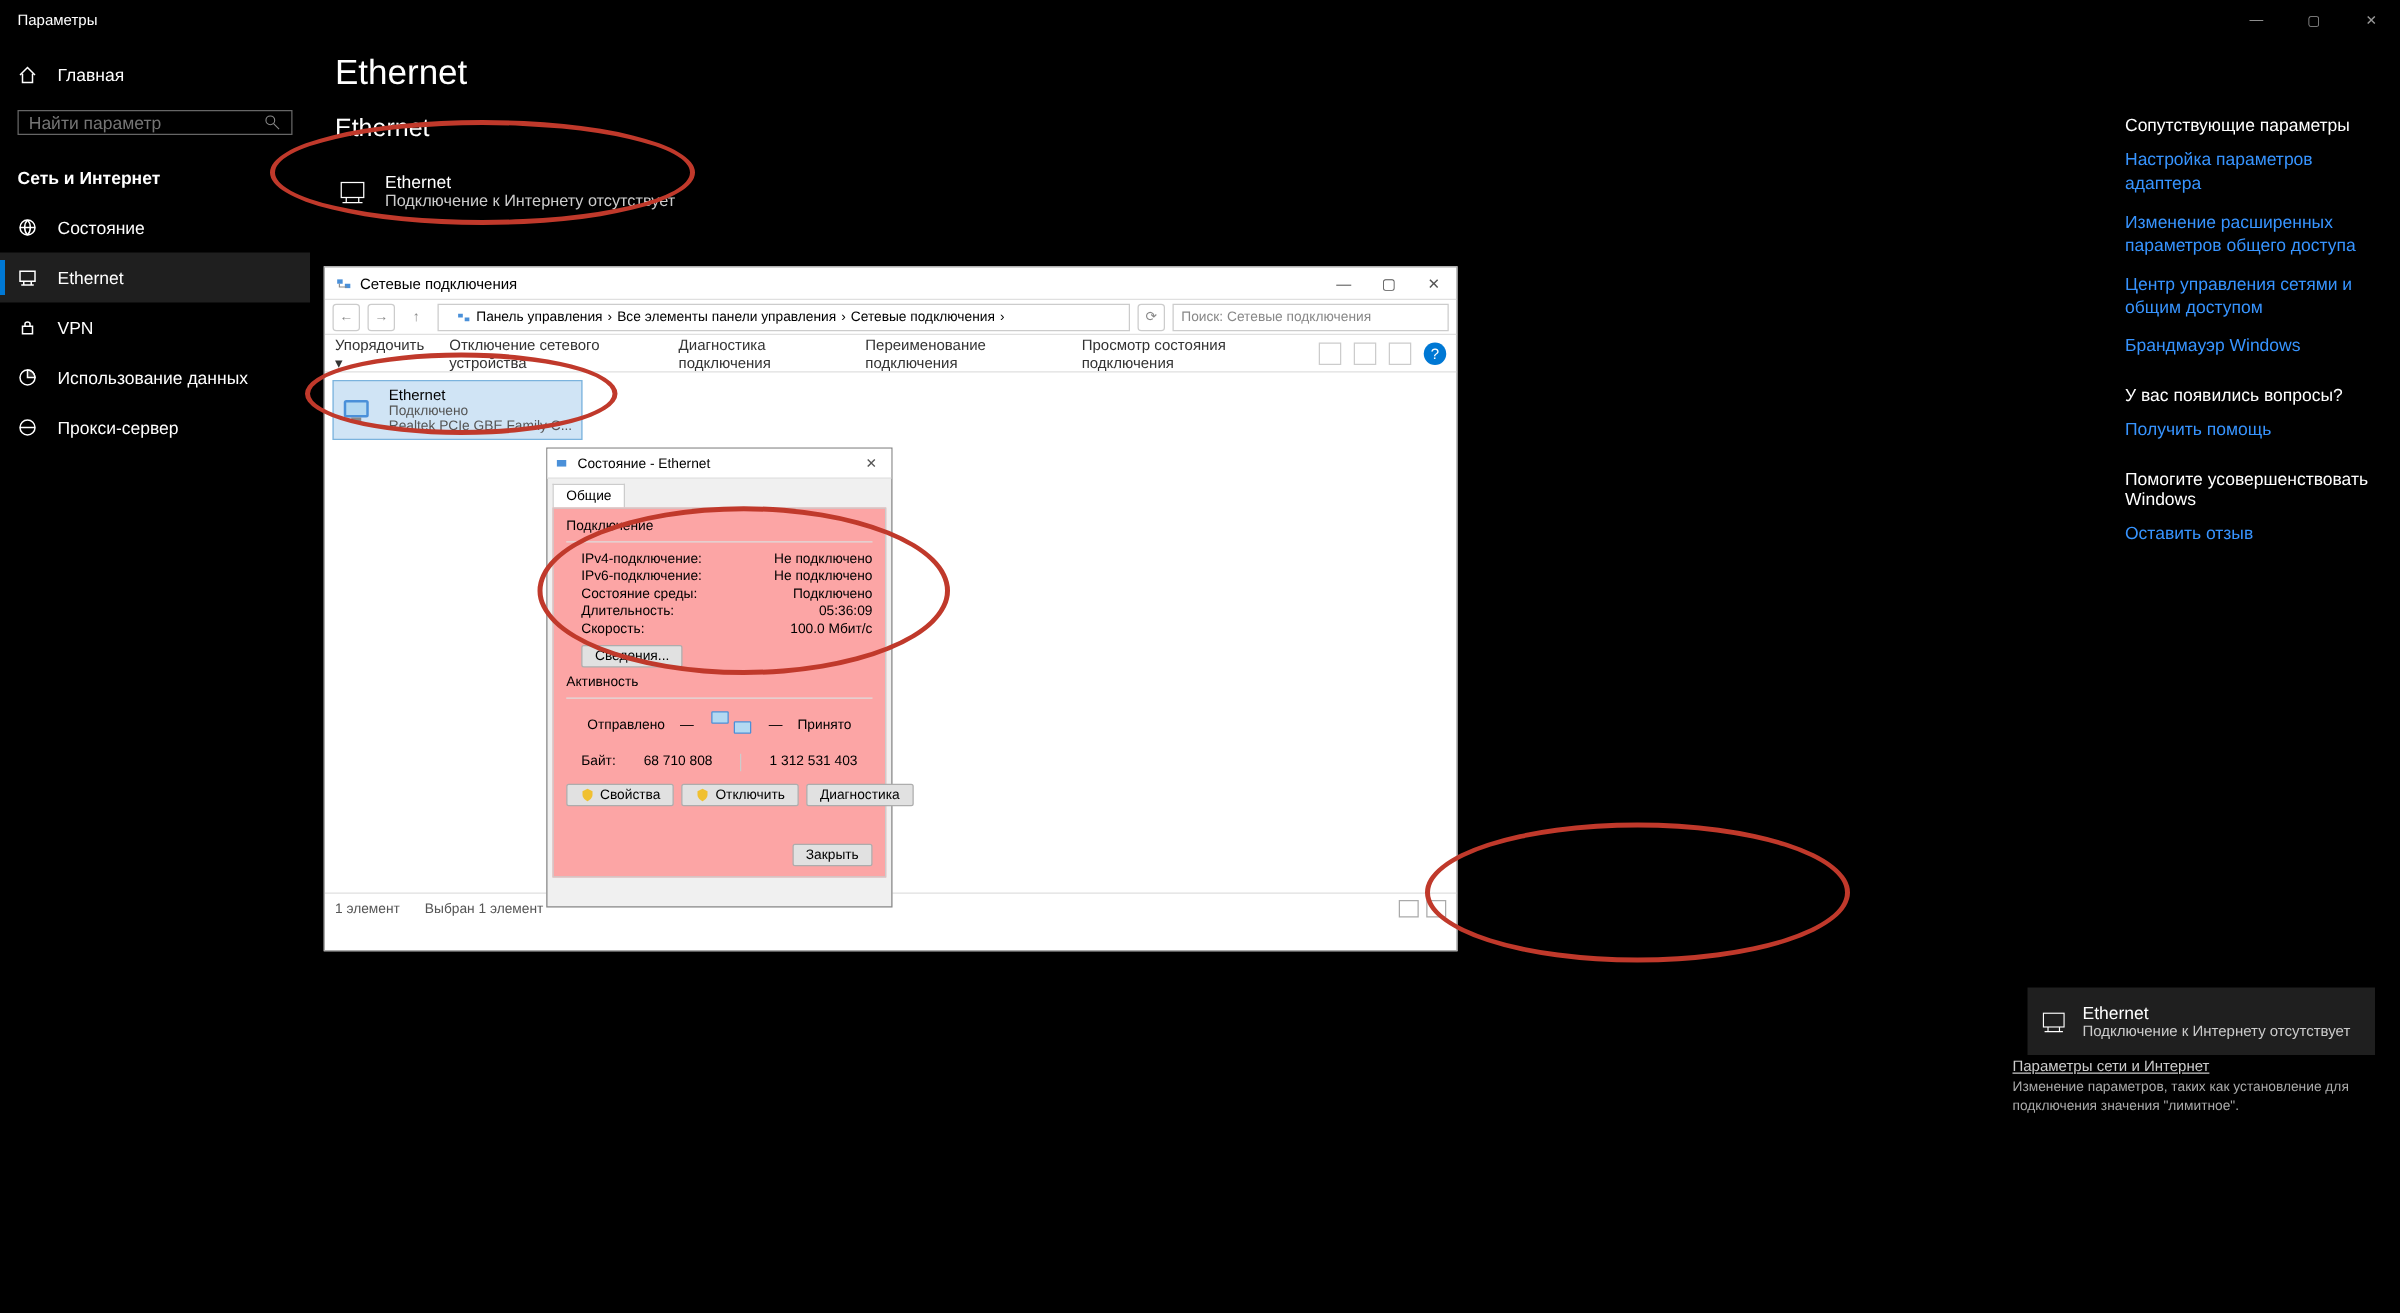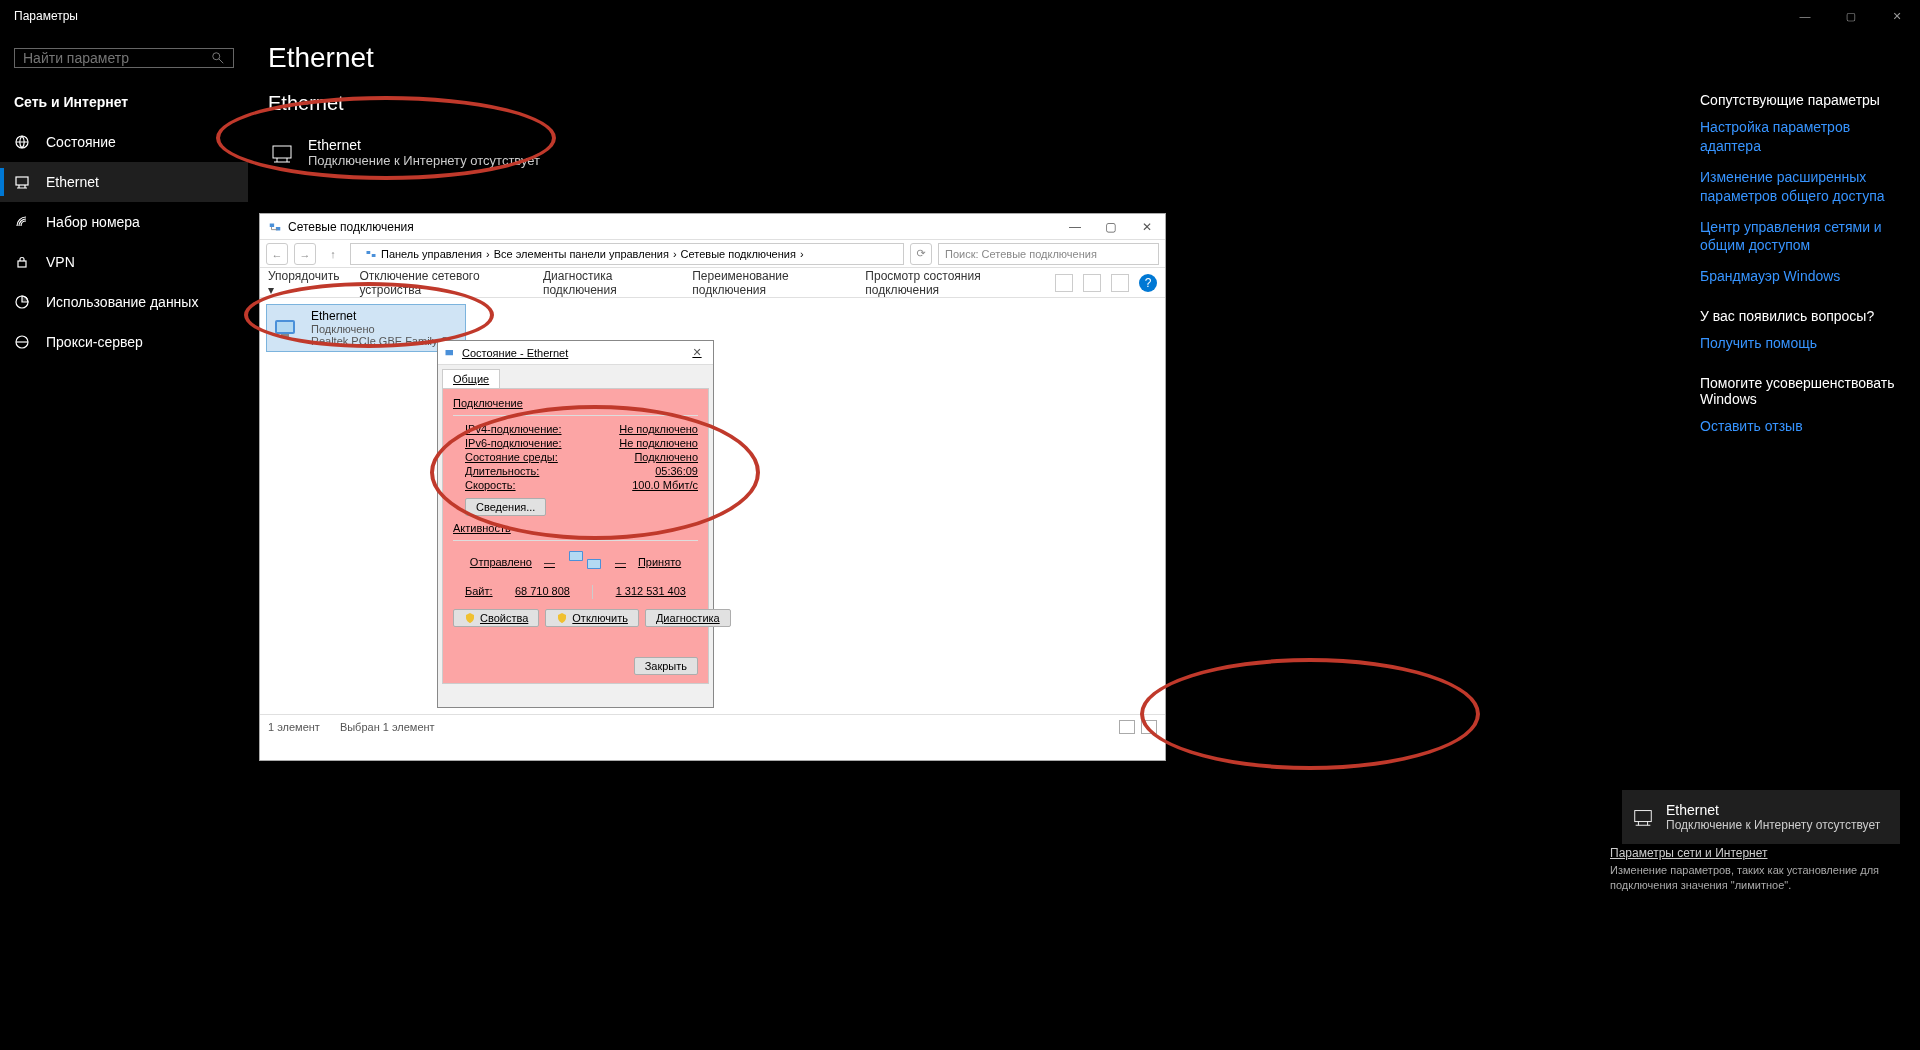--- a/index.html
+++ b/index.html
@@ -54,21 +54,21 @@
   .nc-body { position: relative; height: 440px; padding: 6px; }
   .nc-item { display: flex; align-items: center; width: 200px; height: 48px; background: #d0e4f5; border: 1px solid #7bb3dd; padding: 4px; gap: 8px; }
   .nc-item .ic { width: 32px; height: 32px; }
   .nc-item .txt div:nth-child(1) { font-size: 12px; }
   .nc-item .txt div:nth-child(2), .nc-item .txt div:nth-child(3) { font-size: 11px; color: #555; }
   .nc-status { position: absolute; bottom: 0; left: 0; right: 0; height: 24px; border-top: 1px solid #e0e0e0; display: flex; align-items: center; padding: 0 8px; gap: 20px; font-size: 11px; color: #555; }
   .nc-status .ricons { margin-left: auto; display: flex; gap: 6px; }
   .nc-status .ricons div { width: 16px; height: 14px; border: 1px solid #aaa; }
 
   
-  .st-window { position: absolute; left: 437px; top: 340px; width: 277px; height: 368px; background: #f0f0f0; color: #000; border: 1px solid #888; font-size: 11px; text-decoration: underline; }
+  .st-window { position: absolute; left: 437px; top: 358px; width: 277px; height: 368px; background: #f0f0f0; color: #000; border: 1px solid #888; font-size: 11px; }
   .st-title { height: 24px; display: flex; align-items: center; padding: 0 6px; background: #fff; border-bottom: 1px solid #ddd; }
   .st-title .t { flex: 1; }
   .st-title .x { width: 20px; text-align: center; color: #555; }
   .st-tabs { display: flex; padding: 4px 4px 0 4px; }
   .st-tab { padding: 3px 10px; background: #fff; border: 1px solid #ccc; border-bottom: none; font-size: 11px; }
   .st-body { background: #fca5a5; border: 1px solid #ccc; margin: 0 4px 4px 4px; padding: 8px 10px; height: 296px; position: relative; }
   .st-sec { font-size: 11px; margin-bottom: 4px; }
   .st-row { display: flex; justify-content: space-between; font-size: 11px; padding: 1px 0 1px 12px; }
   .st-btn { display: inline-flex; align-items: center; gap: 4px; padding: 2px 10px; border: 1px solid #adadad; background: #e1e1e1; font-size: 11px; border-radius: 2px; }
   .st-btn .mini { width: 12px; height: 12px; }
@@ -98,20 +98,26 @@
 <div class="titlebar">
   <div class="title">Параметры</div>
   <div class="win-controls">
     <div>—</div>
     <div>▢</div>
     <div>✕</div>
   </div>
 </div>
 
 <div class="sidebar">
+  <div class="side-home">
+    <svg viewBox="0 0 16 16">
+        <path d="M2 8 L8 2 L14 8 M4 7 V14 H12 V7"></path>
+      </svg>
+    <span>Главная</span>
+  </div>
   <div class="side-search">
     <input placeholder="Найти параметр" style="">
     <svg viewBox="0 0 16 16">
         <circle cx="6" cy="6" r="4"></circle>
         <path d="M9 9 L14 14"></path>
       </svg>
   </div>
   <div class="side-cat">Сеть и Интернет</div>
 
   <div class="side-item">
@@ -120,26 +126,20 @@
         <path d="M2 8 H14 M8 2 C5 5 5 11 8 14 M8 2 C11 5 11 11 8 14"></path>
       </svg>
     <span>Состояние</span>
   </div>
   <div class="side-item active">
     <svg viewBox="0 0 16 16">
         <rect x="2" y="3" width="12" height="8"></rect>
         <path d="M5 11 V14 M11 11 V14 M3 14 H13"></path>
       </svg>
     <span>Ethernet</span>
-  </div>
-  <div class="side-item">
-    <svg viewBox="0 0 16 16">
-        <path d="M3 12 C3 7 7 3 12 3 M5 12 C5 8 8 5 12 5 M7 12 C7 9 9 7 12 7"></path>
-      </svg>
-    <span>Набор номера</span>
   </div>
   <div class="side-item">
     <svg viewBox="0 0 16 16">
         <rect x="4" y="7" width="8" height="6"></rect>
         <path d="M6 7 V5 C6 3 10 3 10 5 V7"></path>
       </svg>
     <span>VPN</span>
   </div>
   <div class="side-item">
     <svg viewBox="0 0 16 16">

